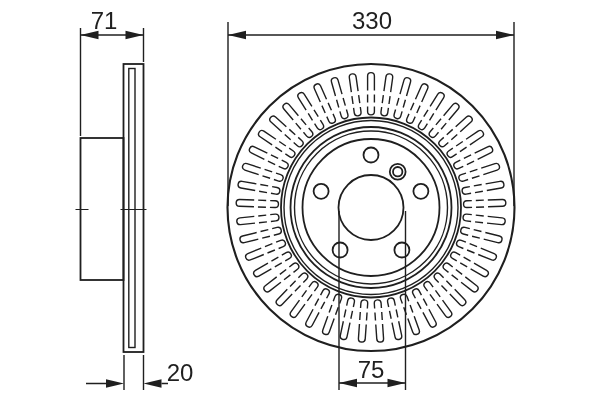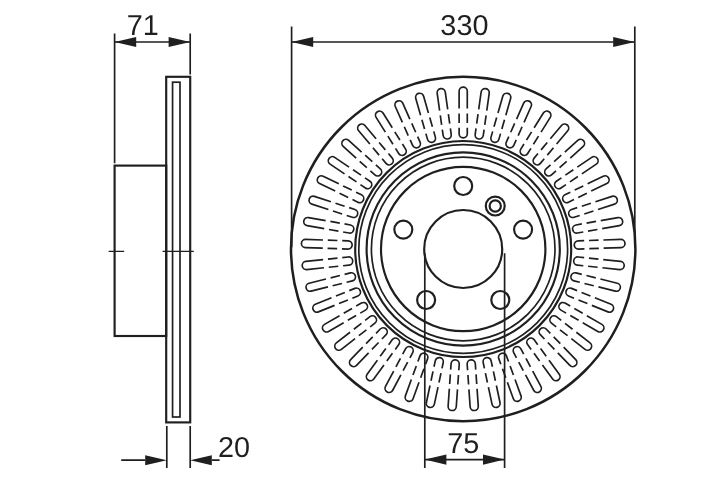--- a/index.html
+++ b/index.html
@@ -1,17 +1,17 @@
 <!DOCTYPE html>
 <html><head>
 <meta charset="utf-8">
 <style>
   html,body{margin:0;padding:0;background:#fff;}
   .canvas{width:568px;height:400px;background:var(--bg,#fff);position:relative;overflow:hidden;
-          font-family:"Liberation Sans",sans-serif;padding-left:15px;}
+          font-family:"Liberation Sans",sans-serif;}
   svg{display:block;}
   svg .stroked{fill:none;stroke:var(--line,#1f1f1f);stroke-width:1.8;}
   svg .w2{stroke-width:2.1;}
   svg .thin{stroke-width:1.4;}
   svg .hair{stroke-width:1.2;}
   svg .dim-text{fill:var(--line,#1f1f1f);stroke:none;font-family:"Liberation Sans",sans-serif;
                 font-size:24px;text-anchor:middle;}
   svg .arrow{fill:var(--line,#1f1f1f);stroke:none;}
 </style>
 </head>

